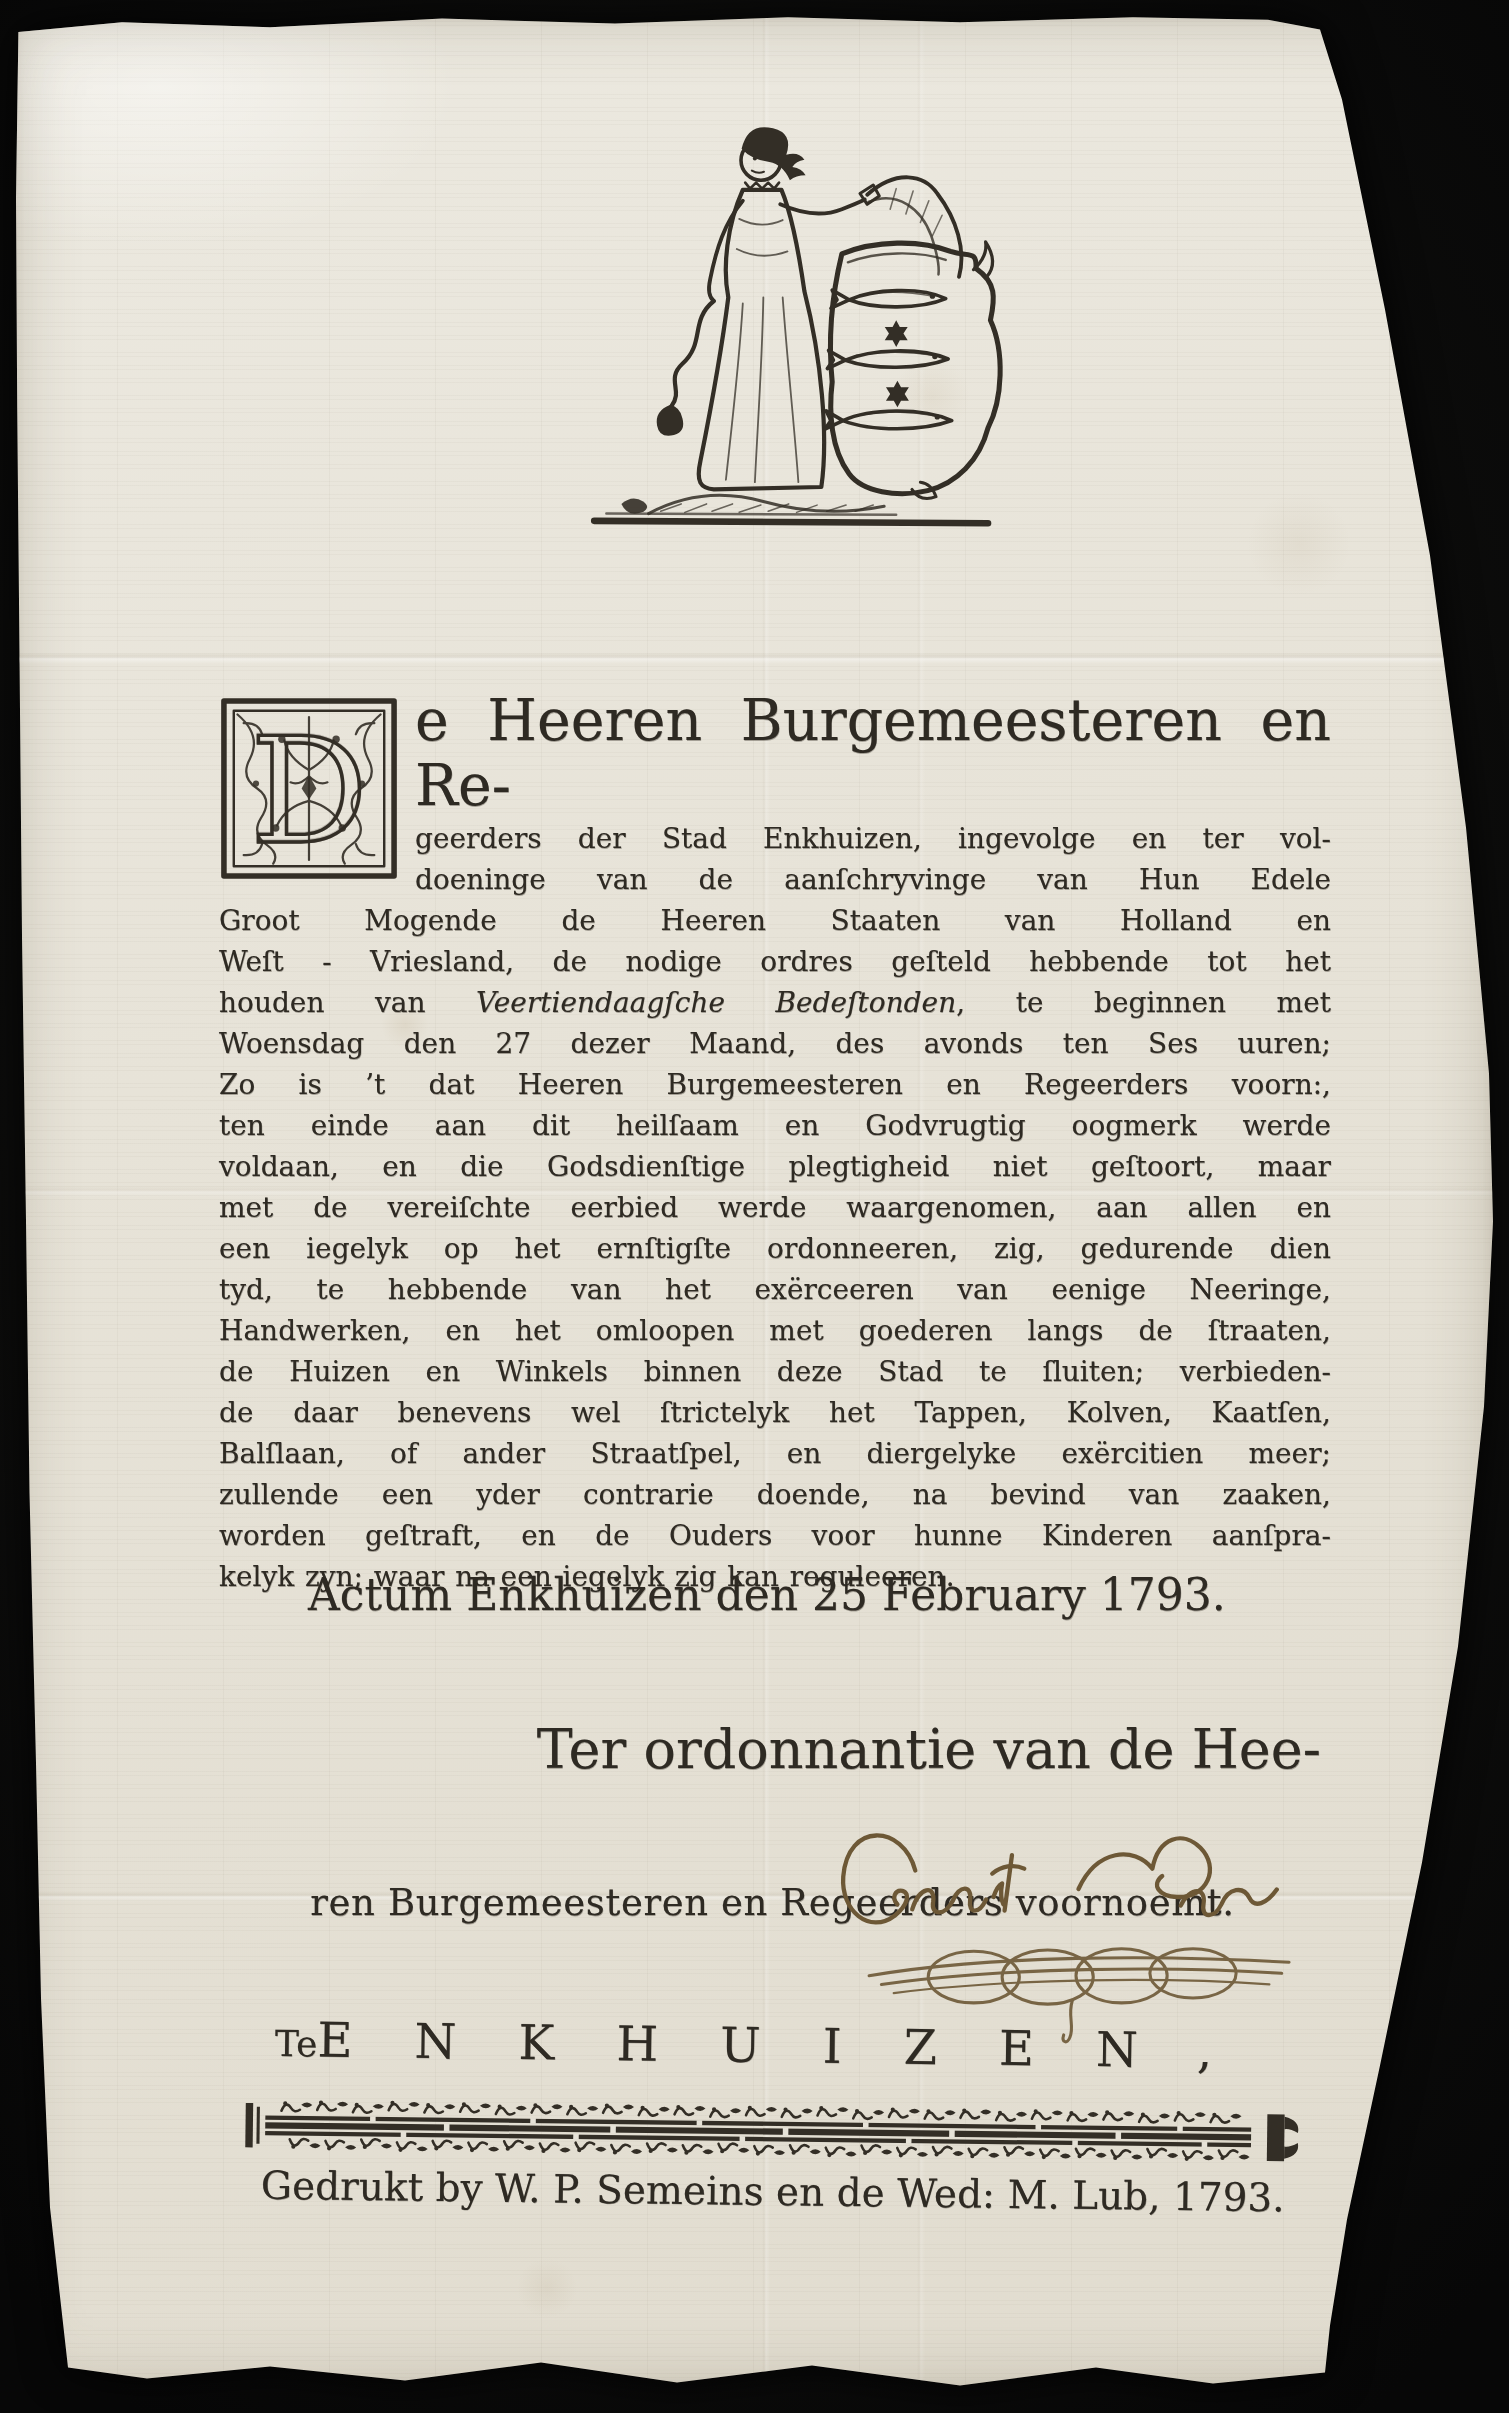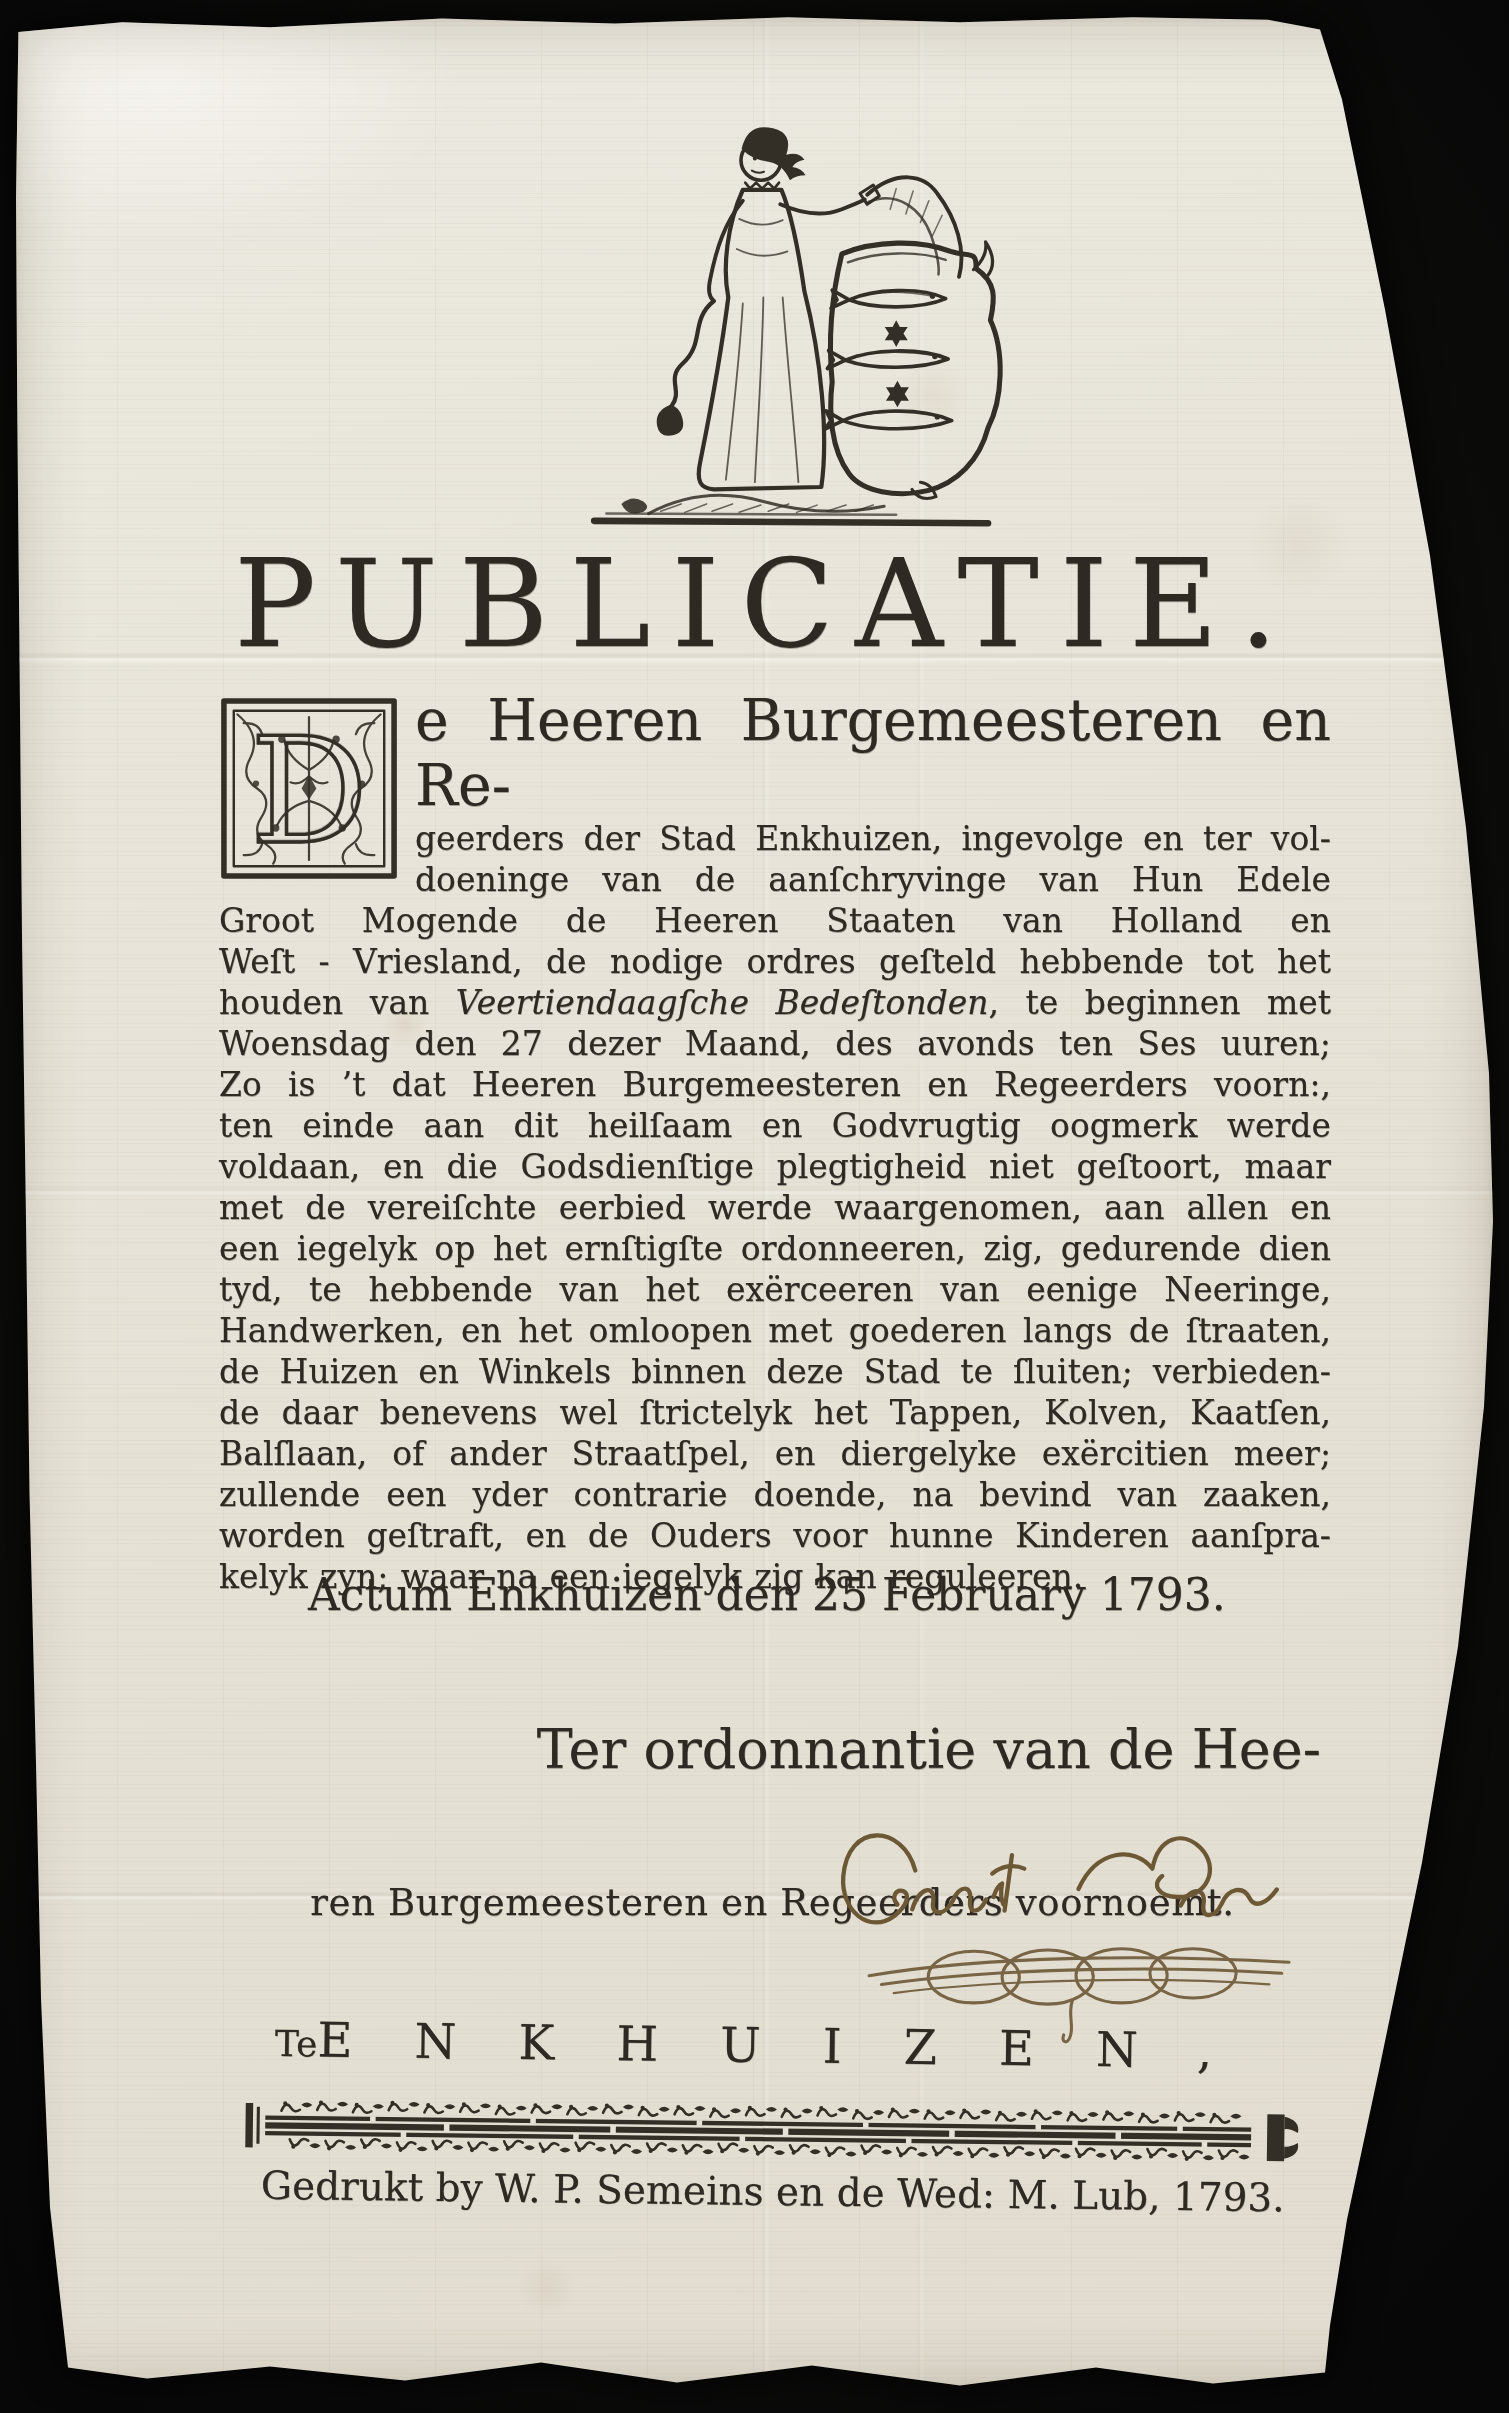--- a/index.html
+++ b/index.html
@@ -38,21 +38,21 @@
   svg .f{fill:#332e26;stroke:none;}
 
   .emblem{position:absolute;left:547px;top:84px;width:459px;height:441px;}
   .title{
     position:absolute;left:208px;top:529px;width:1112px;margin:0;
     font-size:122px;font-weight:normal;letter-spacing:21px;line-height:123px;
     text-align:center;white-space:nowrap;transform:translateX(-8.6px);
   }
   .para{position:absolute;left:208px;top:674px;width:1112px;word-spacing:1.8px;}
   .dropcap{float:left;width:180px;height:195px;margin:3.7px 16px 0 0;}
-  .bline{text-align:justify;text-align-last:justify;font-size:33px;line-height:41px;}
+  .bline{text-align:justify;text-align-last:justify;font-size:28px;line-height:41px;}
   .bline.big{font-size:57px;line-height:65px;}
   .bline.flush{text-align-last:left;}
   .it{font-style:italic;}
   .dateline{position:absolute;left:208px;top:1555px;width:1112px;padding-left:89px;box-sizing:border-box;font-size:44px;}
   .ord1{position:absolute;left:208px;top:1708px;width:1112px;text-align:right;padding-right:10px;box-sizing:border-box;
         font-size:54px;line-height:1.05;white-space:nowrap;}
   .ord2{position:absolute;left:208px;top:1870px;width:1112px;text-align:center;padding-right:5px;box-sizing:border-box;
         font-size:37px;line-height:1.05;white-space:nowrap;letter-spacing:0.6px;}
   .signature{position:absolute;left:778px;top:1798px;width:542px;height:234px;}
   .bottomgroup{position:absolute;left:208px;top:1998px;width:1112px;transform:rotate(.7deg);transform-origin:20% 0;}
@@ -140,21 +140,20 @@
                 <path d="M492 526 q66 -12 132 0"></path>
             </g>
           </g>
           <g>
             <path class="f" d="M560 368 l6 11 l13 0 l-7 11 l7 11 l-13 0 l-6 11 l-6 -11 l-13 0 l7 -11 l-7 -11 l13 0 Z"></path>
             <path class="f" d="M562 468 l6 11 l13 0 l-7 11 l7 11 l-13 0 l-6 11 l-6 -11 l-13 0 l7 -11 l-7 -11 l13 0 Z"></path>
           </g>
         </g>
       </svg>
 
-      <h1 class="title ink">PUBLICATIE.</h1>
 
       <div class="para ink">
 
         <svg class="dropcap" viewBox="0 0 292 300">
           <rect class="s" x="8" y="8" width="276" height="284" stroke-width="9"></rect>
           <rect class="s" x="24" y="24" width="244" height="252" stroke-width="4"></rect>
           <g class="s" stroke-width="3.6" opacity=".9">
             <path d="M30 30 q40 34 20 72 q-16 30 12 48 q26 18 6 48 q-16 26 10 44 q20 14 10 30"></path>
             <path d="M262 30 q-40 34 -20 72 q16 30 -12 48 q-26 18 -6 48 q16 26 -10 44 q-20 14 -10 30"></path>
             <path d="M40 44 q24 -2 30 18"></path>

